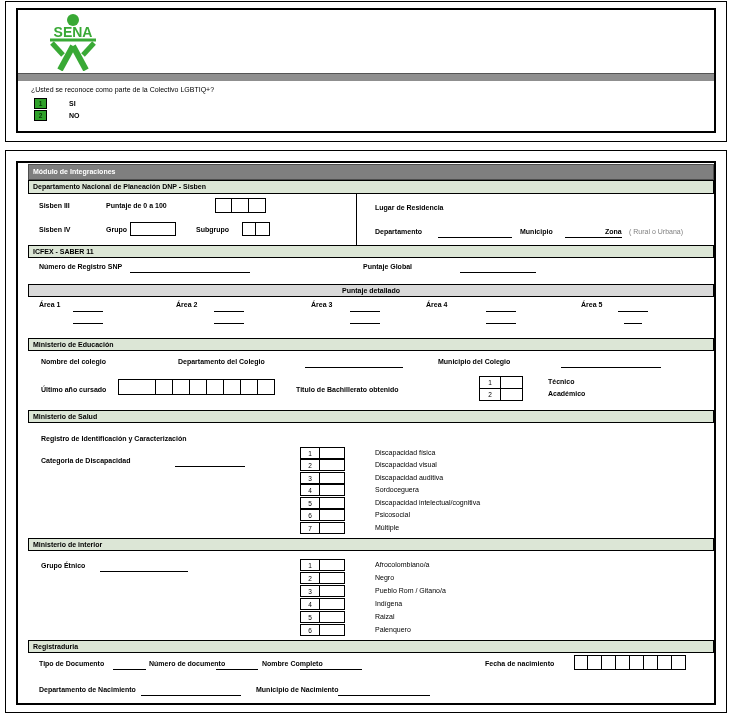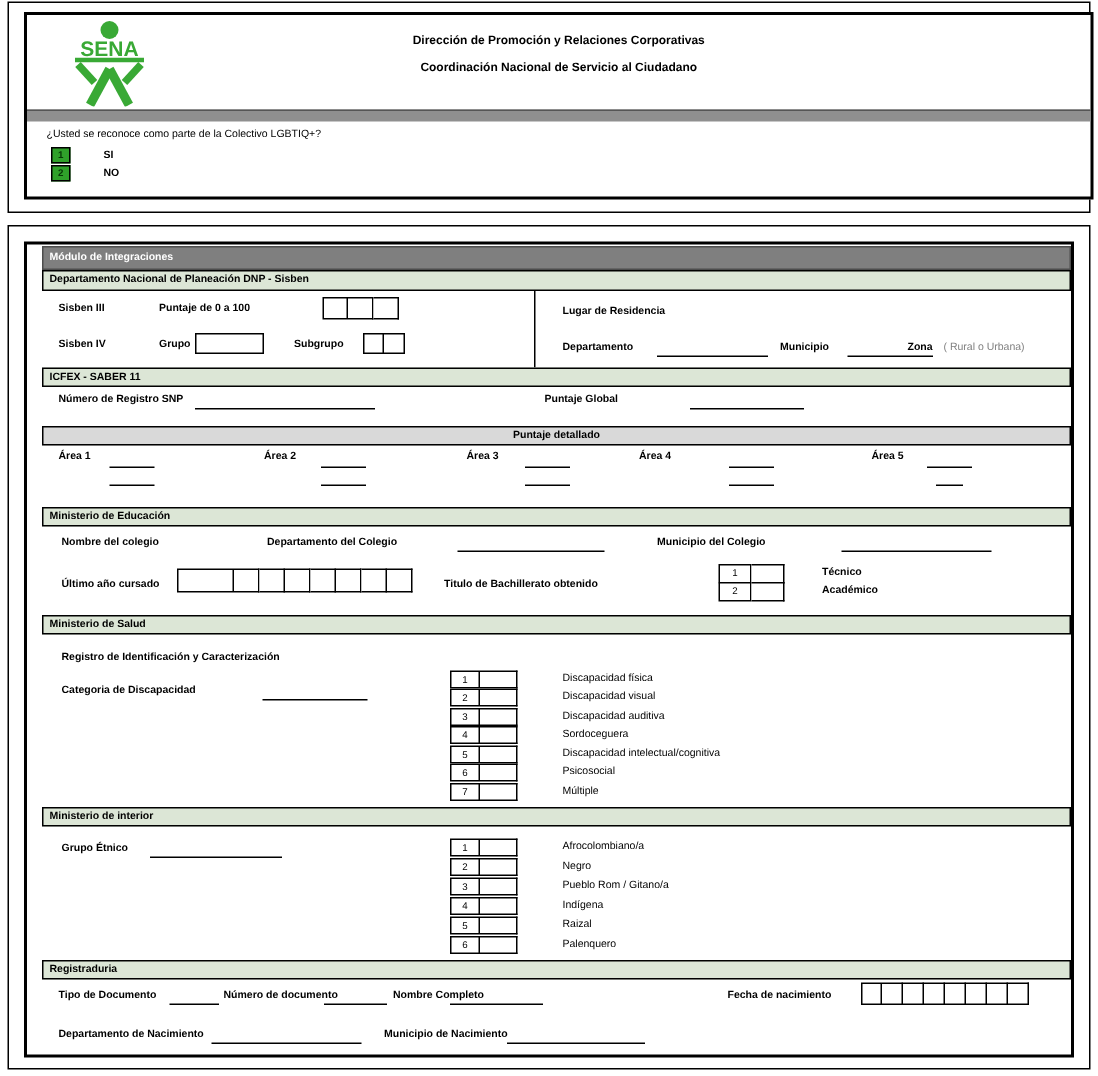--- a/index.html
+++ b/index.html
@@ -2,21 +2,21 @@
 <html><head>
 <meta charset="utf-8">
 <style>
   html,body{margin:0;padding:0;background:#fff;}
   body{width:732px;height:717px;position:relative;overflow:hidden;
        font-family:"Liberation Sans", sans-serif;color:#000;}
   .outer{position:absolute;border:1px solid #000;background:#fff;}
   #outer-top{left:5px;top:1px;width:720px;height:139px;}
   #outer-bottom{left:5px;top:150px;width:720px;height:561px;}
   .inbox{position:absolute;border:2px solid #000;background:#fff;}
-  #box-top{left:10px;top:6px;width:696px;height:121px;padding-left:13px;}
+  #box-top{left:10px;top:6px;width:696px;height:121px;}
   #box-bottom{left:10px;top:10px;width:696px;height:540px;}
   .lb{position:absolute;font-size:7px;font-weight:bold;white-space:nowrap;line-height:9px;}
   .tx{position:absolute;font-size:7px;font-weight:normal;white-space:nowrap;line-height:9px;}
   .note{color:#808080;}
   .fl{position:absolute;height:10px;border-bottom:1px solid #000;}
   .bar{position:absolute;left:10px;right:0;height:13px;box-sizing:border-box;
        border:1px solid #000;font-size:7px;font-weight:bold;line-height:11px;padding-left:4px;}
   .bar-dark{background:#7f7f7f;color:#fff;height:16px;line-height:14px;border-color:#4d4d4d;}
   .bar-green{background:#dce6d6;}
   .bar-gray{background:#d9d9d9;text-align:center;padding-left:0;}
@@ -48,22 +48,20 @@
     <svg style="position:absolute;left:22px;top:3px;" width="66" height="58" viewBox="0 0 66 58">
       <circle cx="33" cy="7" r="6" fill="#39a935"></circle>
       <text x="33" y="24" text-anchor="middle" font-size="14" font-weight="bold" fill="#39a935" font-family="Liberation Sans, sans-serif">SENA</text>
       <rect x="10" y="25.5" width="46" height="3" fill="#39a935"></rect>
       <path d="M12,30 L23,42" stroke="#39a935" stroke-width="5" fill="none"></path>
       <path d="M54,30 L43,42" stroke="#39a935" stroke-width="5" fill="none"></path>
       <path d="M33,33 L20,57" stroke="#39a935" stroke-width="6" fill="none"></path>
       <path d="M33,33 L46,57" stroke="#39a935" stroke-width="6" fill="none"></path>
     </svg>
 
-    <div class="hline" style="top:12px;">Dirección de Promoción y Relaciones Corporativas</div>
-    <div class="hline" style="top:30px;">Coordinación Nacional de Servicio al Ciudadano</div>
 
     <div class="graybar" style="top:63px;"></div>
 
     <div class="tx" style="left:13px;top:75px;">¿Usted se reconoce como parte de la Colectivo LGBTIQ+?</div>
 
     <div class="gopt" style="left:16px;top:88px;">1</div>
     <div class="lb" style="left:51px;top:89px;">SI</div>
     <div class="gopt" style="left:16px;top:100px;">2</div>
     <div class="lb" style="left:51px;top:101px;">NO</div>
   </div>

